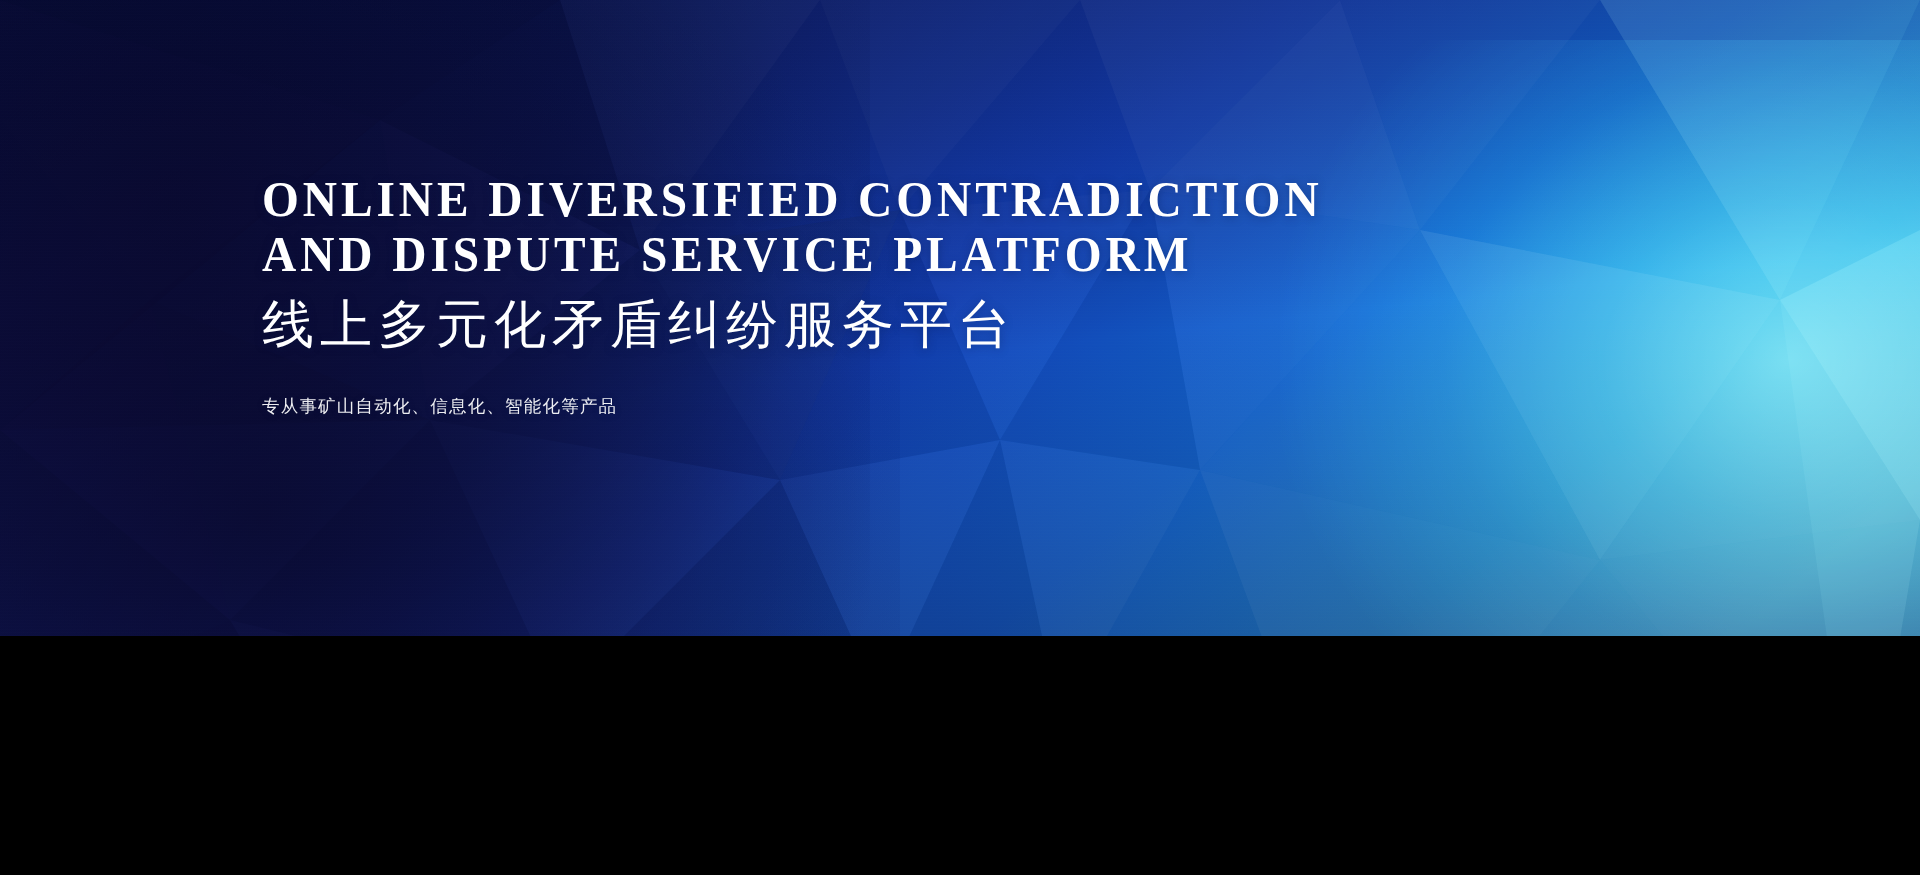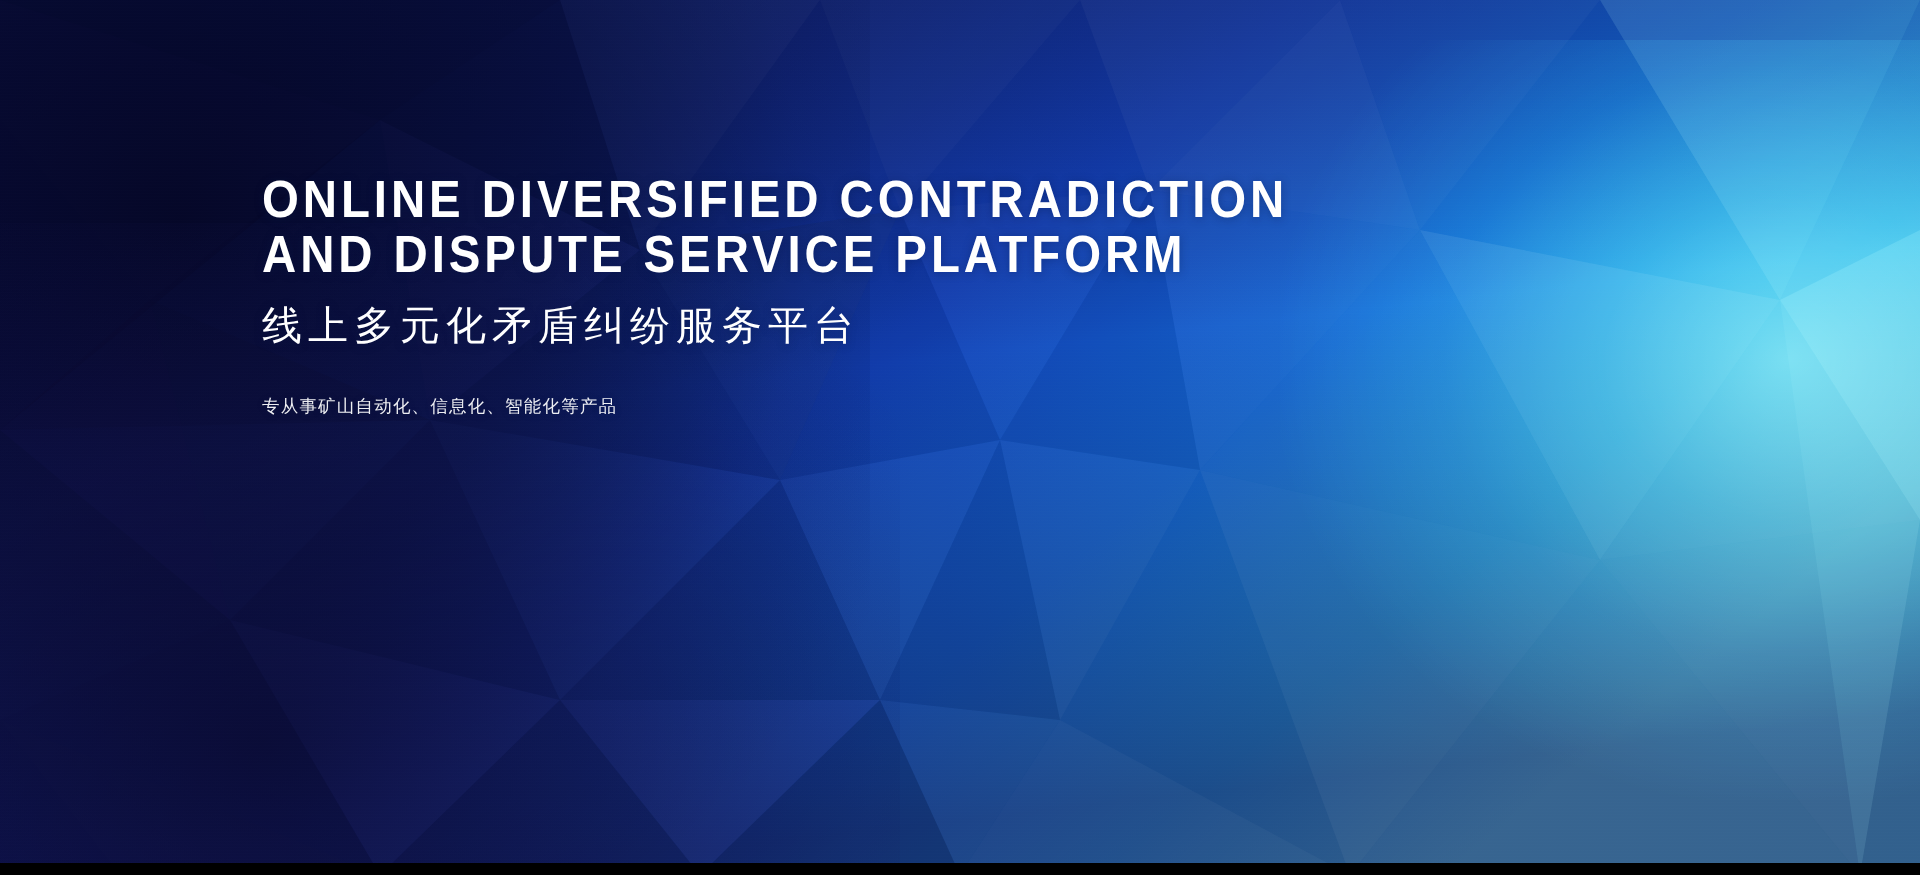--- a/index.html
+++ b/index.html
@@ -3,23 +3,23 @@
 <meta charset="utf-8">
 <style>
   html, body {
     margin: 0;
     padding: 0;
     background: #000;
   }
   #banner {
     position: relative;
     width: 1920px;
-    height: 863px;
+    height: 636px;
     overflow: hidden;
-    font-family: Liberation Sans, sans-serif;
+    font-family: Liberation Serif, serif;
     background: #0a1038;
   }
   #bg-svg {
     position: absolute;
     inset: 0;
     width: 1920px;
     height: 875px;
     display: block;
   }
   
@@ -90,21 +90,21 @@
     letter-spacing: 4.2px;
     white-space: nowrap;
     text-shadow: 0 1px 10px rgba(0,22,70,0.34);
     font-stretch: condensed;
     transform: scaleX(0.93);
     transform-origin: left center;
   }
   #subtitle-cn {
     margin-top: 18px;
     color: #ffffff;
-    font-size: 40px;
+    font-size: 52px;
     line-height: 50px;
     font-weight: 400;
     letter-spacing: 6px;
     white-space: nowrap;
     text-shadow: 0 1px 10px rgba(0,22,70,0.34);
   }
   #desc {
     margin-top: 40px;
   }
   .desc-line {

